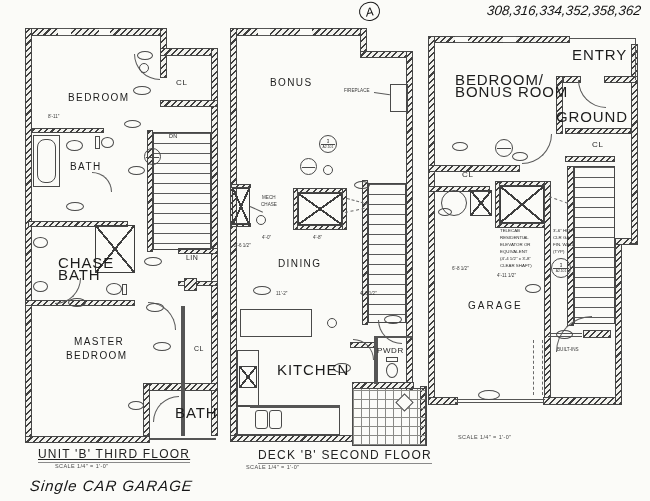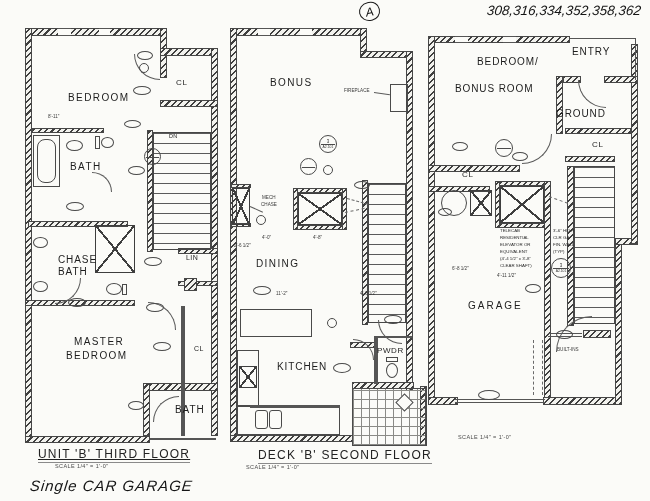--- a/index.html
+++ b/index.html
@@ -27,21 +27,21 @@
   .arc.br{border-right:1px solid #5a5a5a;border-bottom:1px solid #5a5a5a;border-bottom-right-radius:100%;}
   .tub{position:absolute;box-sizing:border-box;border:1px solid #4a4a4a;border-radius:8px;}
   .pavers{position:absolute;box-sizing:border-box;border:1px solid #4a4a4a;
      background:repeating-linear-gradient(0deg,#8a8a86 0 1px,transparent 1px 9px),
                 repeating-linear-gradient(90deg,#8a8a86 0 1px,transparent 1px 8px);}
   .diamond{position:absolute;box-sizing:border-box;border:1px solid #4a4a4a;background:#fbfbf8;transform:rotate(45deg);}
   .dash{position:absolute;border-top:1px dashed #6a6a6a;transform-origin:left center;}
   .dashv{position:absolute;border-left:1px dashed #6a6a6a;}
   .leader{position:absolute;height:1px;background:#5a5a5a;transform-origin:left center;}
   .lbl{position:absolute;color:#1d1d1d;white-space:nowrap;font-size:10px;letter-spacing:1.4px;}
-  .md{font-size:10px;letter-spacing:.9px;}
+  .md{font-size:15px;letter-spacing:.9px;}
   .sm{font-size:8px;letter-spacing:.6px;}
   .tn{font-size:7px;letter-spacing:.4px;}
   .xs{font-size:5.5px;letter-spacing:.2px;}
   .dim{position:absolute;color:#3a3a3a;white-space:nowrap;font-size:4.6px;letter-spacing:0;}
   .note{position:absolute;color:#2a2a2a;font-size:4.4px;line-height:7px;letter-spacing:0;white-space:nowrap;}
   .note span{display:block;}
   .title{position:absolute;color:#222;font-size:12px;letter-spacing:1.2px;white-space:nowrap;border-bottom:1px solid #8a8a8a;padding-bottom:1px;}
   .scale{position:absolute;color:#4a4a4a;font-size:5.5px;letter-spacing:.4px;white-space:nowrap;}
   .hand{position:absolute;color:#151515;font-style:italic;transform:skewX(-6deg);white-space:nowrap;}
   .mark{position:absolute;box-sizing:border-box;border:1.6px solid #1b1b1b;border-radius:52% 48% 50% 54%;
@@ -189,21 +189,21 @@
   <div class="oval" style="left:354px;top:181px;width:16px;height:8px;"></div>
   <div class="oval" style="left:253px;top:286px;width:18px;height:9px;"></div>
   <div class="oval" style="left:384px;top:315px;width:18px;height:9px;"></div>
   <div class="oval" style="left:327px;top:318px;width:10px;height:10px;"></div>
   <div class="oval" style="left:333px;top:363px;width:18px;height:10px;"></div>
 
   <div class="lbl" style="left:270px;top:77px;">BONUS</div>
   <div class="dim" style="left:344px;top:88px;">FIREPLACE</div>
   <div class="dim" style="left:262px;top:195px;">MECH</div>
   <div class="dim" style="left:261px;top:202px;">CHASE</div>
-  <div class="lbl" style="left:256px;top:258px;">DINING</div>
+  <div class="lbl" style="left:278px;top:258px;">DINING</div>
   <div class="lbl md" style="left:277px;top:361px;">KITCHEN</div>
   <div class="lbl sm" style="left:377px;top:346px;">PWDR</div>
   <div class="dim" style="left:262px;top:235px;">4'-0"</div>
   <div class="dim" style="left:313px;top:235px;">4'-8"</div>
   <div class="dim" style="left:234px;top:243px;">2'-6 1/2"</div>
   <div class="dim" style="left:276px;top:291px;">11'-2"</div>
   <div class="dim" style="left:360px;top:291px;">4'-6 1/2"</div>
   <div class="title" style="left:258px;top:448px;">DECK 'B' SECOND FLOOR</div>
   <div class="scale" style="left:246px;top:464px;">SCALE  1/4" = 1'-0"</div>
 
@@ -257,21 +257,21 @@
   <div class="oval" style="left:438px;top:208px;width:14px;height:8px;"></div>
   <div class="oval" style="left:525px;top:284px;width:16px;height:9px;"></div>
   <div class="oval" style="left:478px;top:390px;width:22px;height:10px;"></div>
   <div class="oval" style="left:556px;top:330px;width:17px;height:9px;"></div>
   <div class="callout" style="left:551px;top:258px;width:20px;height:20px;">
     <span class="ct" style="font-size:4.5px;">3</span>
     <span class="cb" style="font-size:3.4px;">A2.101</span>
   </div>
 
   <div class="lbl md" style="left:572px;top:46px;">ENTRY</div>
-  <div class="lbl md" style="left:455px;top:56px;margin-left:22px;">BEDROOM/</div>
+  <div class="lbl md" style="left:455px;top:71px;">BEDROOM/</div>
   <div class="lbl md" style="left:455px;top:83px;">BONUS ROOM</div>
   <div class="lbl md" style="left:556px;top:108px;">GROUND</div>
   <div class="lbl sm" style="left:592px;top:140px;">CL</div>
   <div class="lbl sm" style="left:462px;top:170px;">CL</div>
   <div class="lbl" style="left:468px;top:300px;letter-spacing:2px;">GARAGE</div>
   <div class="dim" style="left:557px;top:347px;">BUILT-INS</div>
   <div class="note" style="left:500px;top:227px;">
     <span>TELECAB</span>
     <span>RESIDENTIAL</span>
     <span>ELEVATOR OR</span>

